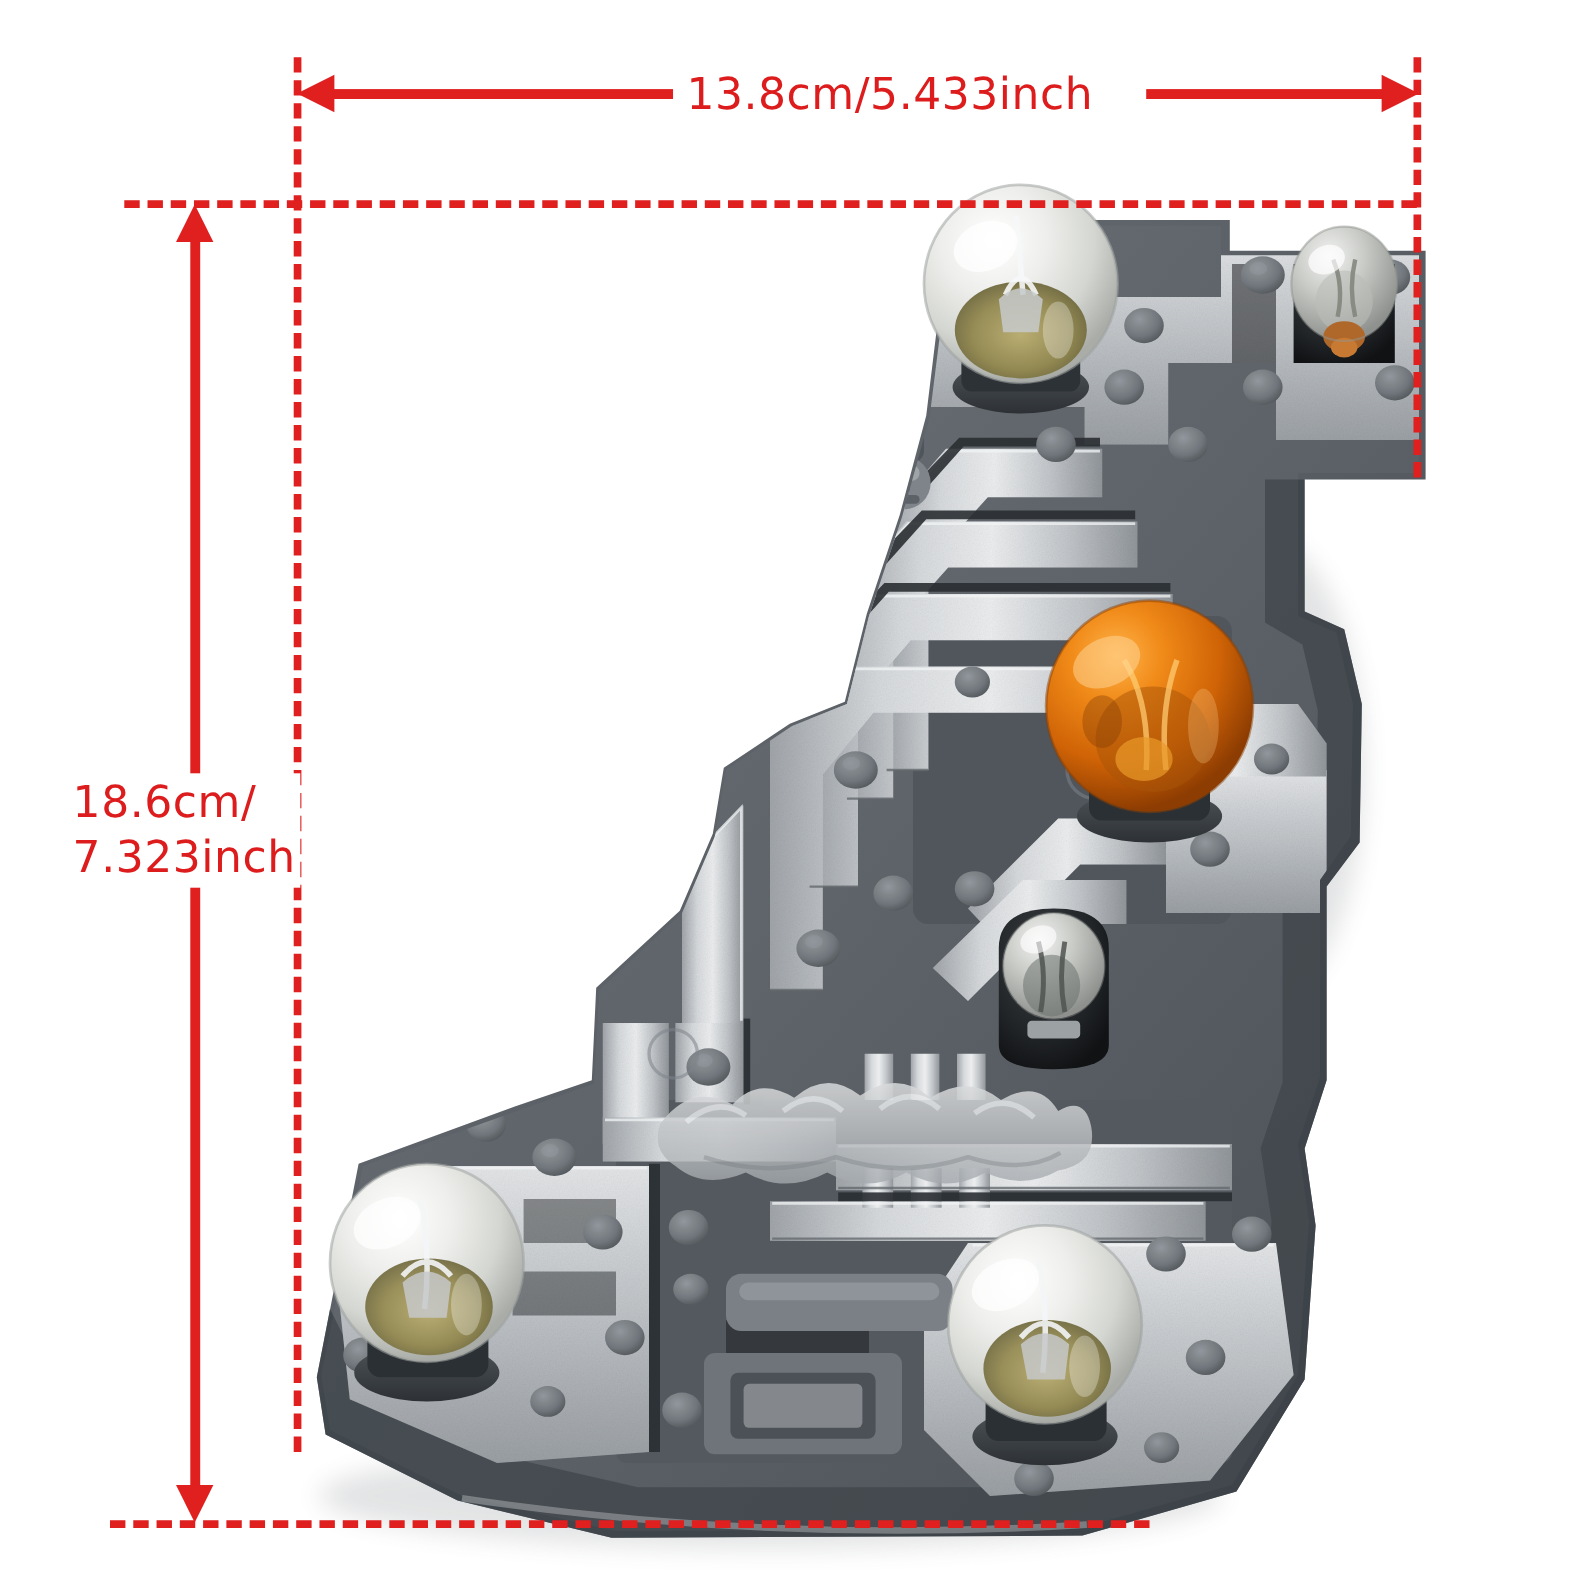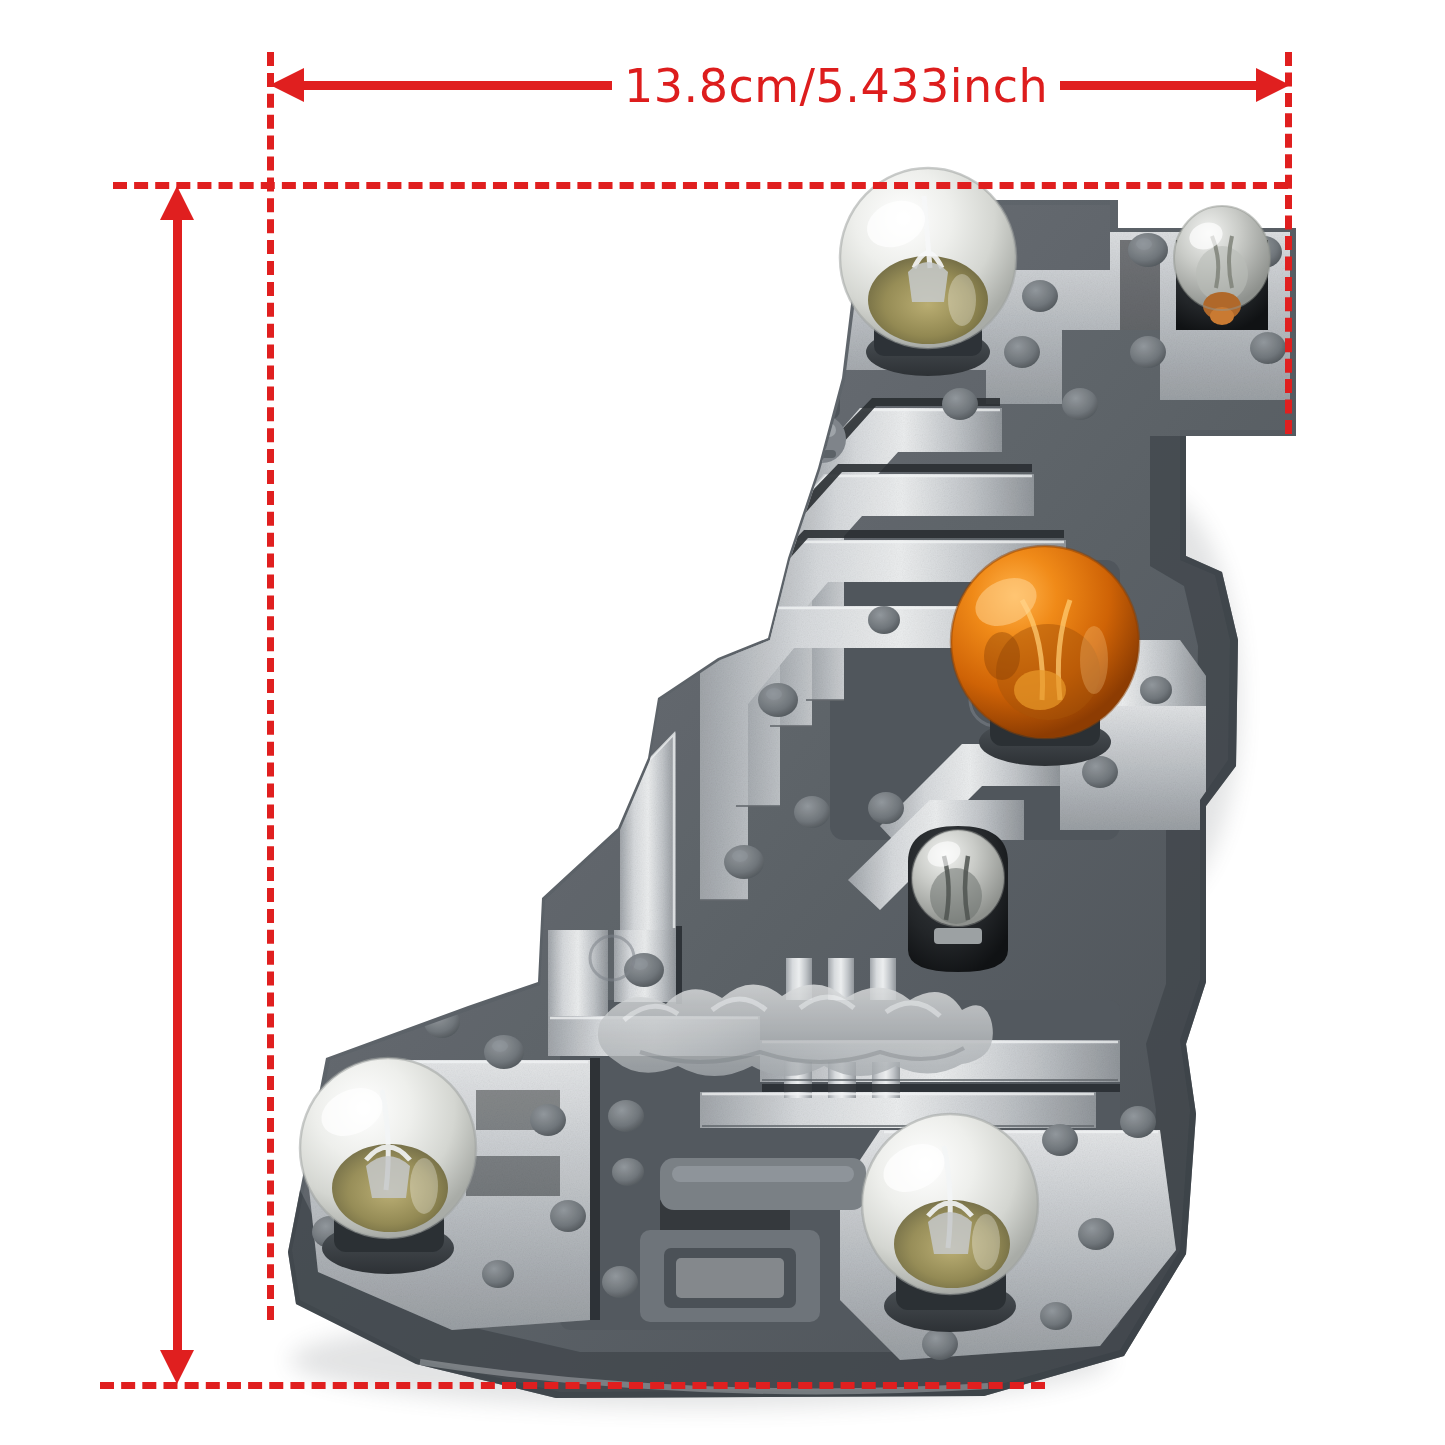--- a/index.html
+++ b/index.html
@@ -39,21 +39,21 @@
 
   .dim-label {
     position: absolute;
     color: #dd1d1d;
     font-family: "DejaVu Sans", sans-serif;
     font-weight: 400;
     white-space: pre;
     letter-spacing: 0.5px;
   }
   .dim-label.h {
-    font-size: 46px;
+    font-size: 40px;
     line-height: 44px;
     background: #ffffff;
     padding: 2px 12px;
     text-align: center;
   }
   .dim-label.v {
     font-size: 40px;
     line-height: 50px;
     text-align: left;
     background: #ffffff;
@@ -484,15 +484,16 @@
     <div class="arrow-line-h" style="left:1042px; top:81px; width:236px;"></div>
     <div class="arrow-head ah-left" style="left:270px; top:68px;"></div>
     <div class="arrow-head ah-right" style="left:1256px; top:68px;"></div>
 
     <div class="dim-label h" style="left:612px; top:62px;">13.8cm/5.433inch</div>
 
     <div class="arrow-line-v" style="left:173px; top:198px; height:1172px;"></div>
     <div class="arrow-head ah-up" style="left:160px; top:186px;"></div>
     <div class="arrow-head ah-down" style="left:160px; top:1350px;"></div>
 
+    <div class="dim-label v" style="left:62px; top:703px;"><span>18.6cm/</span><br><span>7.323inch</span></div>
 
   </div>
 </div>
 
 </body></html>

